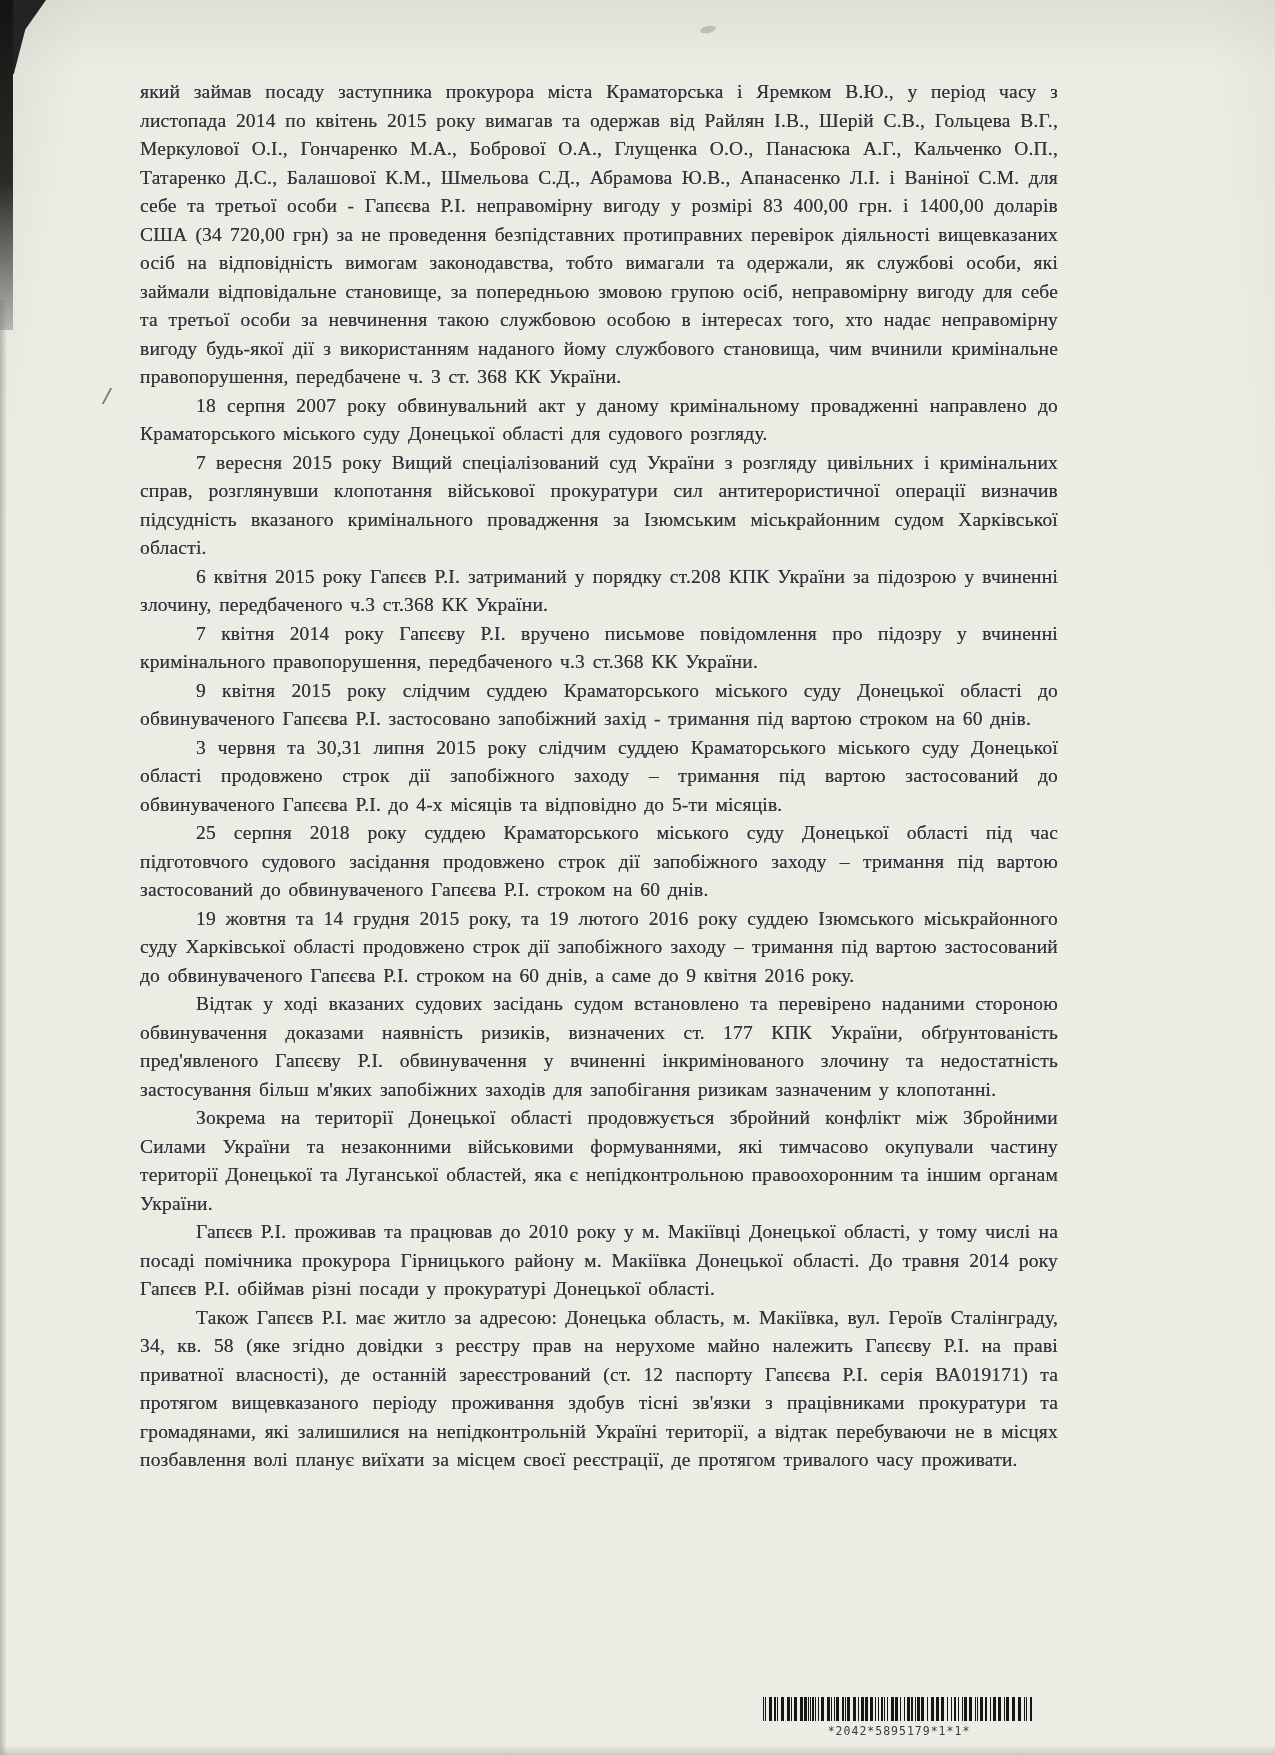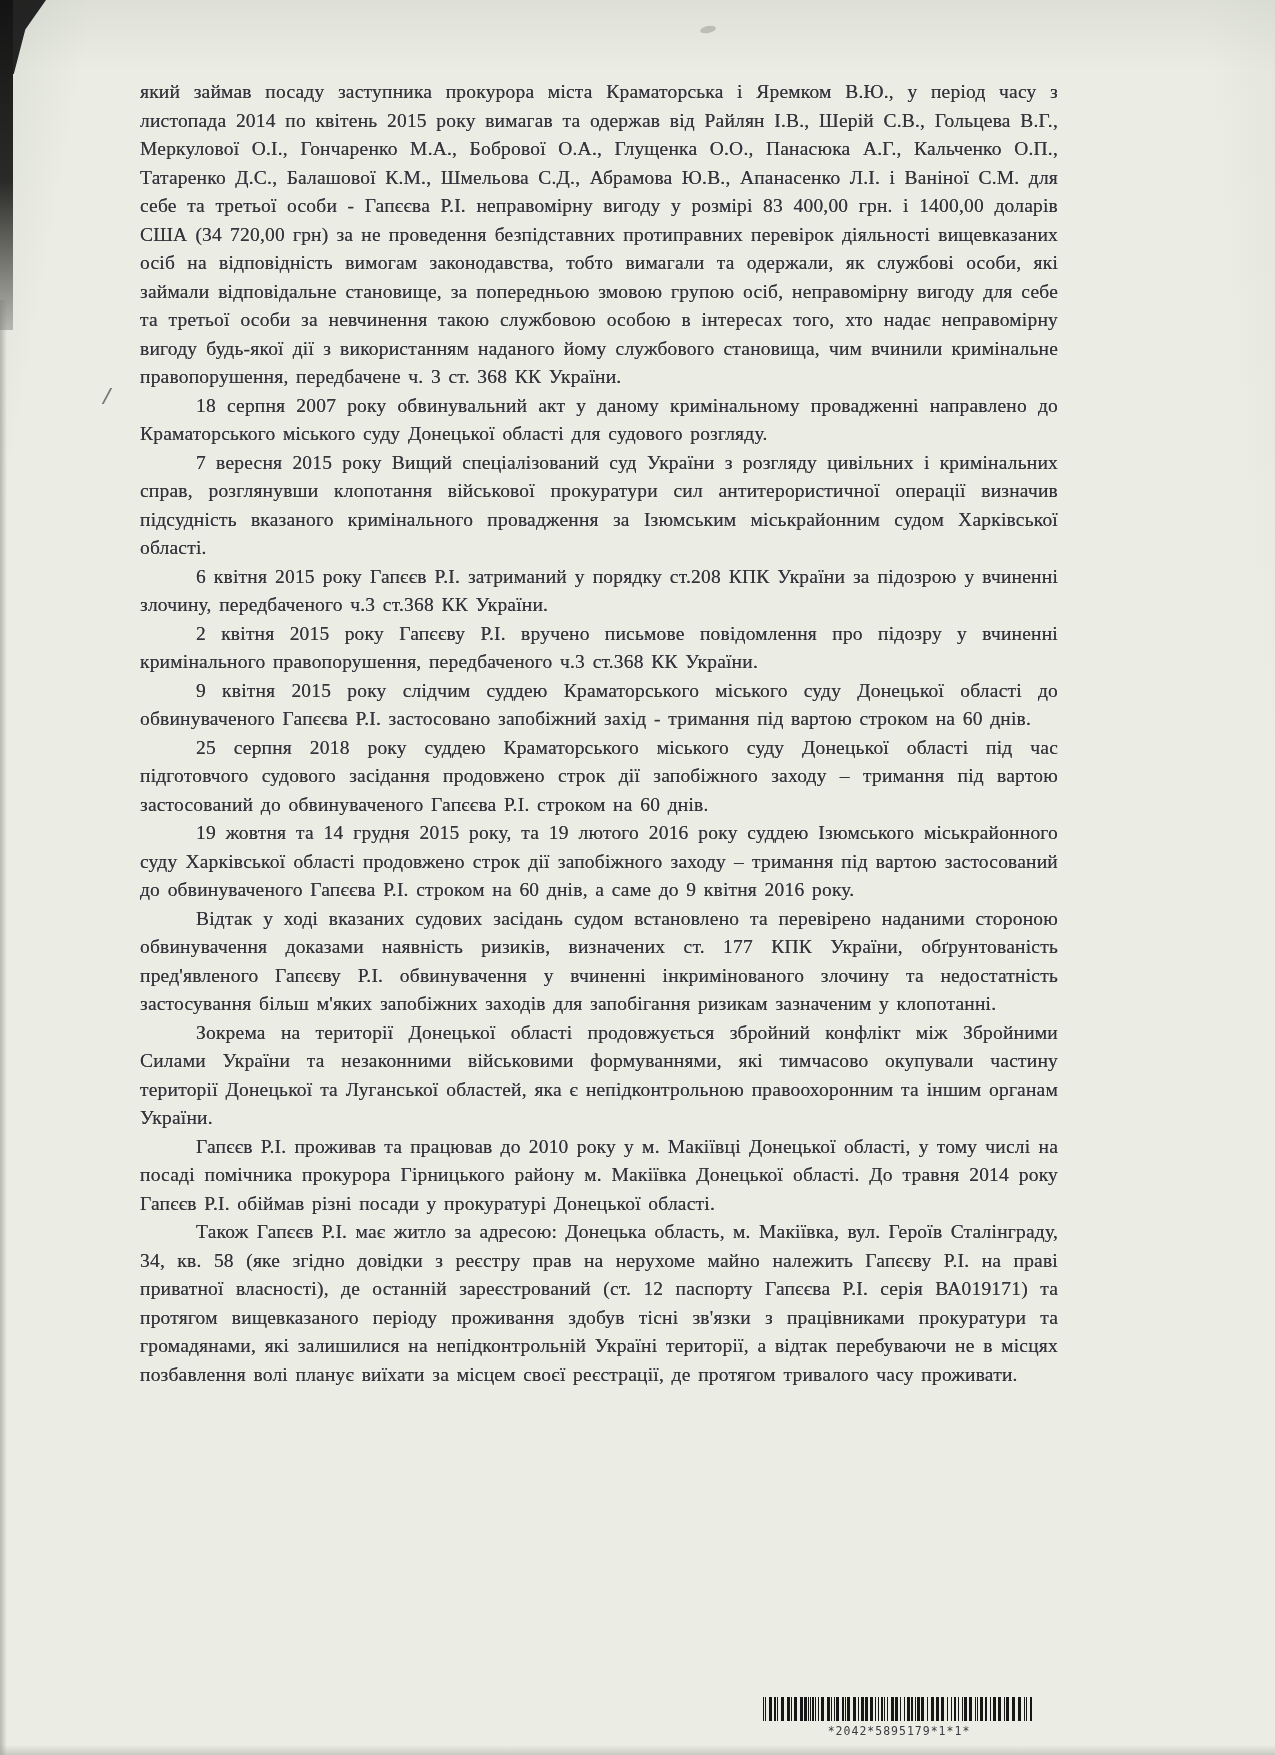--- a/index.html
+++ b/index.html
@@ -123,22 +123,23 @@
   <div class="edge-strip-gray"></div>
   <div class="tick-mark-1"></div>
   <div class="top-smudge"></div>
   <div class="bottom-edge-shade"></div>
 
   <div class="text-block">
     <p class="no-indent">який займав посаду заступника прокурора міста Краматорська і Яремком В.Ю., у період часу з листопада 2014 по квітень 2015 року вимагав та одержав від Райлян І.В., Шерій С.В., Гольцева В.Г., Меркулової О.І., Гончаренко М.А., Бобрової О.А., Глущенка О.О., Панасюка А.Г., Кальченко О.П., Татаренко Д.С., Балашової К.М., Шмельова С.Д., Абрамова Ю.В., Апанасенко Л.І. і Ваніної С.М. для себе та третьої особи - Гапєєва Р.І. неправомірну вигоду у розмірі 83 400,00 грн. і 1400,00 доларів США (34 720,00 грн) за не проведення безпідставних протиправних перевірок діяльності вищевказаних осіб на відповідність вимогам законодавства, тобто вимагали та одержали, як службові особи, які займали відповідальне становище, за попередньою змовою групою осіб, неправомірну вигоду для себе та третьої особи за невчинення такою службовою особою в інтересах того, хто надає неправомірну вигоду будь-якої дії з використанням наданого йому службового становища, чим вчинили кримінальне правопорушення, передбачене ч. 3 ст. 368 КК України.</p>
     <p>18 серпня 2007 року обвинувальний акт у даному кримінальному провадженні направлено до Краматорського міського суду Донецької області для судового розгляду.</p>
     <p>7 вересня 2015 року Вищий спеціалізований суд України з розгляду цивільних і кримінальних справ, розглянувши клопотання військової прокуратури сил антитерористичної операції визначив підсудність вказаного кримінального провадження за Ізюмським міськрайонним судом Харківської області.</p>
     <p>6 квітня 2015 року Гапєєв Р.І. затриманий у порядку ст.208 КПК України за підозрою у вчиненні злочину, передбаченого ч.3 ст.368 КК України.</p>
-    <p>2 квітня 2015 року Гапєєву Р.І. вручено письмове повідомлення про підозру у вчиненні кримінального правопорушення, передбаченого ч.3 ст.368 КК України.</p>
+    <p>7 квітня 2014 року Гапєєву Р.І. вручено письмове повідомлення про підозру у вчиненні кримінального правопорушення, передбаченого ч.3 ст.368 КК України.</p>
     <p>9 квітня 2015 року слідчим суддею Краматорського міського суду Донецької області до обвинуваченого Гапєєва Р.І. застосовано запобіжний захід - тримання під вартою строком на 60 днів.</p>
+    <p>3 червня та 30,31 липня 2015 року слідчим суддею Краматорського міського суду Донецької області продовжено строк дії запобіжного заходу – тримання під вартою застосований до обвинуваченого Гапєєва Р.І. до 4-х місяців та відповідно до 5-ти місяців.</p>
     <p>25 серпня 2018 року суддею Краматорського міського суду Донецької області під час підготовчого судового засідання продовжено строк дії запобіжного заходу – тримання під вартою застосований до обвинуваченого Гапєєва Р.І. строком на 60 днів.</p>
     <p>19 жовтня та 14 грудня 2015 року, та 19 лютого 2016 року суддею Ізюмського міськрайонного суду Харківської області продовжено строк дії запобіжного заходу – тримання під вартою застосований до обвинуваченого Гапєєва Р.І. строком на 60 днів, а саме до 9 квітня 2016 року.</p>
     <p>Відтак у ході вказаних судових засідань судом встановлено та перевірено наданими стороною обвинувачення доказами наявність ризиків, визначених ст. 177 КПК України, обґрунтованість пред'явленого Гапєєву Р.І. обвинувачення у вчиненні інкримінованого злочину та недостатність застосування більш м'яких запобіжних заходів для запобігання ризикам зазначеним у клопотанні.</p>
     <p>Зокрема на території Донецької області продовжується збройний конфлікт між Збройними Силами України та незаконними військовими формуваннями, які тимчасово окупували частину території Донецької та Луганської областей, яка є непідконтрольною правоохоронним та іншим органам України.</p>
     <p>Гапєєв Р.І. проживав та працював до 2010 року у м. Макіївці Донецької області, у тому числі на посаді помічника прокурора Гірницького району м. Макіївка Донецької області. До травня 2014 року Гапєєв Р.І. обіймав різні посади у прокуратурі Донецької області.</p>
     <p>Також Гапєєв Р.І. має житло за адресою: Донецька область, м. Макіївка, вул. Героїв Сталінграду, 34, кв. 58 (яке згідно довідки з реєстру прав на нерухоме майно належить Гапєєву Р.І. на праві приватної власності), де останній зареєстрований (ст. 12 паспорту Гапєєва Р.І. серія ВА019171) та протягом вищевказаного періоду проживання здобув тісні зв'язки з працівниками прокуратури та громадянами, які залишилися на непідконтрольній Україні території, а відтак перебуваючи не в місцях позбавлення волі планує виїхати за місцем своєї реєстрації, де протягом тривалого часу проживати.</p>
   </div>
 
   <div class="barcode">
     <div class="barcode-stripes"><i style="width:1px;margin-right:1px"></i><i style="width:1px;margin-right:3px"></i><i style="width:3px;margin-right:2px"></i><i style="width:2px;margin-right:1px"></i><i style="width:1px;margin-right:3px"></i><i style="width:3px;margin-right:3px"></i><i style="width:3px;margin-right:1px"></i><i style="width:1px;margin-right:2px"></i><i style="width:3px;margin-right:3px"></i><i style="width:3px;margin-right:1px"></i><i style="width:3px;margin-right:1px"></i><i style="width:1px;margin-right:1px"></i><i style="width:1px;margin-right:1px"></i><i style="width:2px;margin-right:1px"></i><i style="width:1px;margin-right:2px"></i><i style="width:1px;margin-right:2px"></i><i style="width:3px;margin-right:3px"></i><i style="width:3px;margin-right:1px"></i><i style="width:1px;margin-right:2px"></i><i style="width:1px;margin-right:1px"></i><i style="width:3px;margin-right:3px"></i><i style="width:2px;margin-right:1px"></i><i style="width:1px;margin-right:1px"></i><i style="width:3px;margin-right:3px"></i><i style="width:3px;margin-right:2px"></i><i style="width:1px;margin-right:2px"></i><i style="width:3px;margin-right:1px"></i><i style="width:3px;margin-right:2px"></i><i style="width:3px;margin-right:2px"></i><i style="width:1px;margin-right:2px"></i><i style="width:1px;margin-right:2px"></i><i style="width:2px;margin-right:1px"></i><i style="width:1px;margin-right:2px"></i><i style="width:1px;margin-right:3px"></i><i style="width:3px;margin-right:1px"></i><i style="width:3px;margin-right:2px"></i><i style="width:1px;margin-right:3px"></i><i style="width:1px;margin-right:2px"></i><i style="width:3px;margin-right:1px"></i><i style="width:2px;margin-right:2px"></i><i style="width:1px;margin-right:1px"></i><i style="width:3px;margin-right:1px"></i><i style="width:3px;margin-right:3px"></i><i style="width:1px;margin-right:3px"></i><i style="width:3px;margin-right:2px"></i><i style="width:3px;margin-right:2px"></i><i style="width:3px;margin-right:3px"></i><i style="width:1px;margin-right:3px"></i><i style="width:1px;margin-right:2px"></i><i style="width:2px;margin-right:2px"></i><i style="width:1px;margin-right:3px"></i><i style="width:1px;margin-right:1px"></i><i style="width:3px;margin-right:2px"></i><i style="width:3px;margin-right:3px"></i><i style="width:1px;margin-right:1px"></i><i style="width:1px;margin-right:2px"></i><i style="width:3px;margin-right:2px"></i><i style="width:2px;margin-right:3px"></i><i style="width:1px;margin-right:2px"></i><i style="width:3px;margin-right:2px"></i><i style="width:3px;margin-right:3px"></i><i style="width:1px;margin-right:1px"></i><i style="width:3px;margin-right:3px"></i><i style="width:3px;margin-right:3px"></i><i style="width:3px;margin-right:3px"></i><i style="width:1px;margin-right:1px"></i><i style="width:1px;margin-right:3px"></i><i style="width:2px;margin-right:3px"></i></div>

